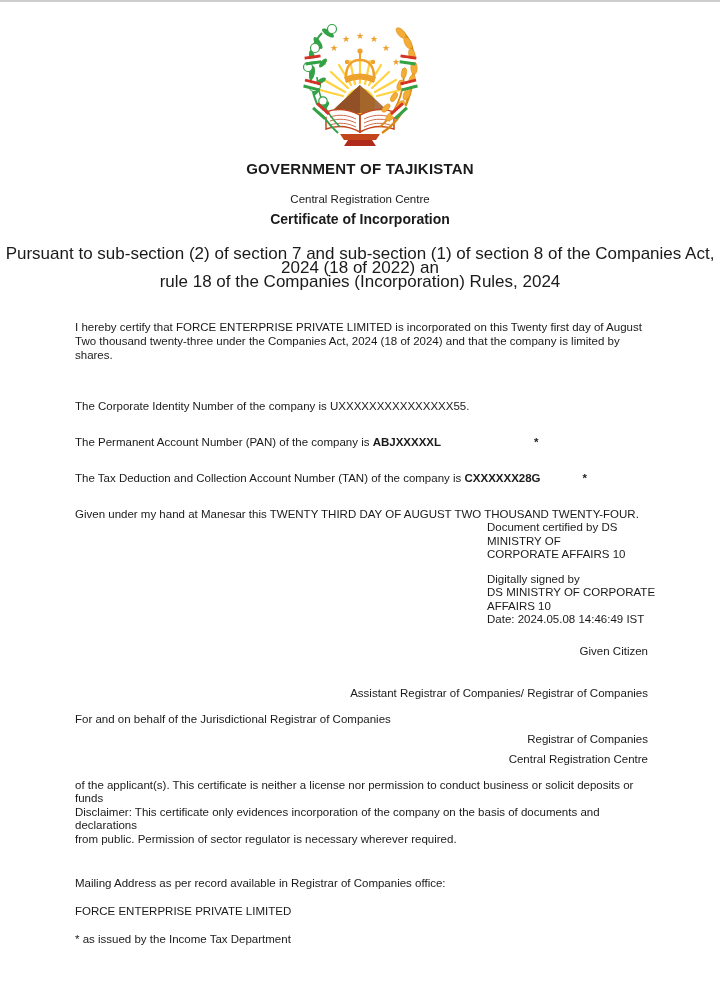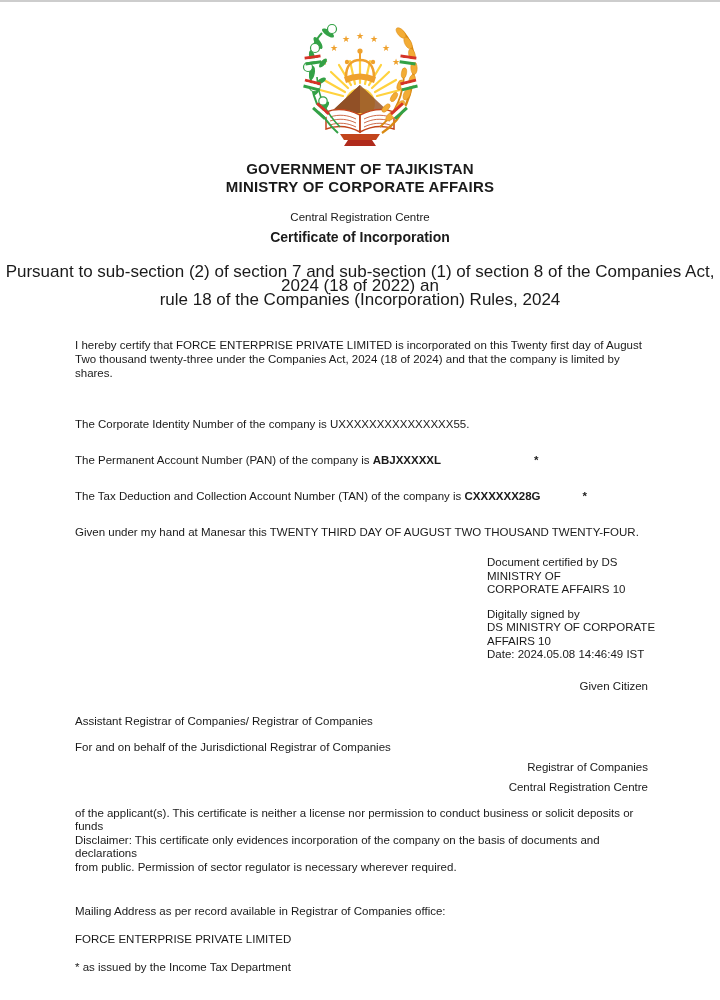--- a/index.html
+++ b/index.html
@@ -27,25 +27,25 @@
   .content { padding: 0 72px 0 75px; font-size: 11.5px; line-height: 14px; }
   .para-certify { margin-top: 31px; }
   .line-cin { margin-top: 37px; }
   .line-pan { margin-top: 22px; }
   .line-tan { margin-top: 22px; }
   .line-given { margin-top: 22px; }
   .bold { font-weight: bold; }
   .asterisk-pan { font-weight: bold; margin-left: 93px; }
   .asterisk-tan { font-weight: bold; margin-left: 42px; }
 
-  .sig-block { margin-top: 17px; margin-left: 412px; width: 175px; font-size: 11.5px; line-height: 13.5px; }
+  .sig-block { margin-left: 412px; width: 175px; font-size: 11.5px; line-height: 13.5px; }
   .sig-sub { margin-top: 11px; }
 
   .officer-name { margin-top: 17px; text-align: right; }
-  .officer-line1 { margin-top: 21px; text-align: left; }
+  .officer-line1 { margin-top: 28px; text-align: right; }
   .officer-line2 { margin-top: 12px; text-align: left; }
   .officer-line3 { margin-top: 6px; text-align: right; }
   .officer-line4 { margin-top: 6px; text-align: right; }
 
   .disclaimer { margin-top: 13px; line-height: 13.5px; }
   .mailing { margin-top: 30px; }
   .company { margin-top: 14px; }
   .footnote { margin-top: 14px; }
 
   
@@ -205,21 +205,20 @@
           <rect x="-8" y="-4.5" width="16" height="3" class="f-red"></rect>
           <rect x="-8" y="-1.5" width="16" height="3" class="f-white"></rect>
           <rect x="-8" y="1.5" width="16" height="3" class="f-green"></rect>
         </g>
       </g>
     </svg>
   </div>
 
   <div class="gov-block center">
     <div class="gov-line">GOVERNMENT OF TAJIKISTAN</div>
-    <div class="gov-line">MINISTRY OF CORPORATE AFFAIRS</div>
   </div>
   <div class="subheader center">Central Registration Centre</div>
   <div class="doc-title center">Certificate of Incorporation</div>
 
   <div class="pursuant center">
     <div>Pursuant to sub-section (2) of section 7 and sub-section (1) of section 8 of the Companies Act,</div>
     <div>2024 (18 of 2022) an</div>
     <div>rule 18 of the Companies (Incorporation) Rules, 2024</div>
   </div>
 

